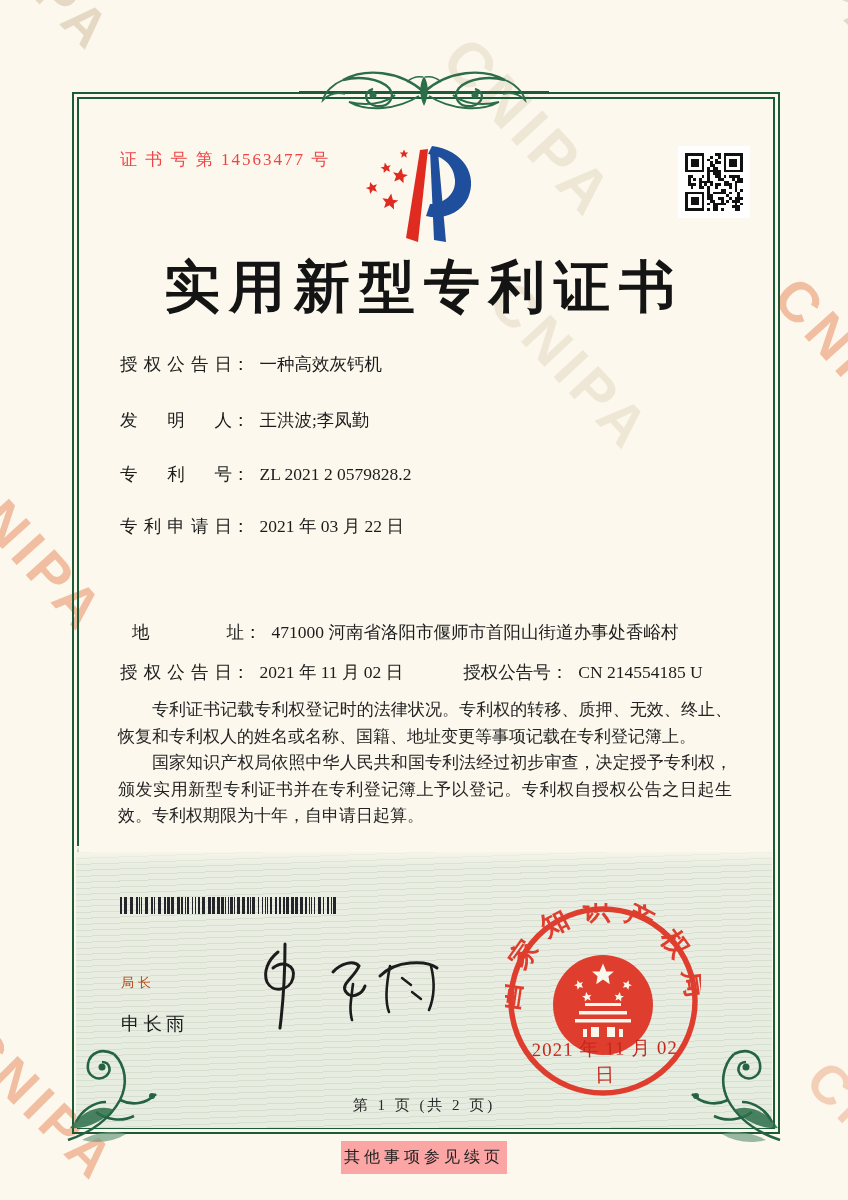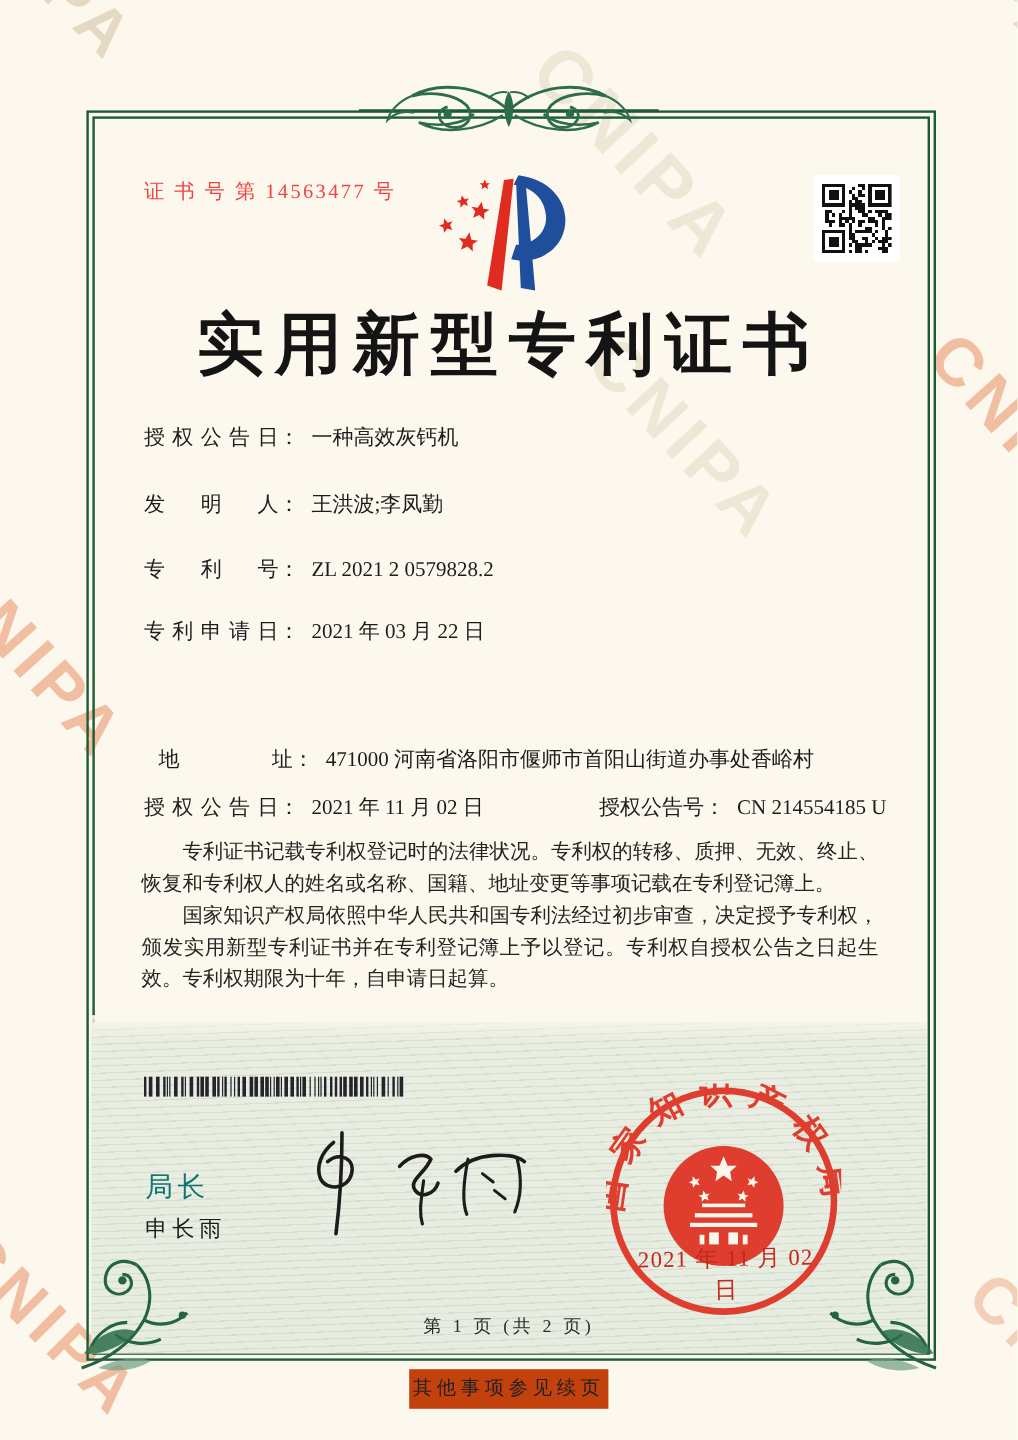--- a/index.html
+++ b/index.html
@@ -30,40 +30,40 @@
   .cert-no{position:absolute;left:120px;top:148px;font-size:17px;letter-spacing:2px;color:#ef4444;}
   .logo{position:absolute;left:352px;top:140px;}
   .qr-box{position:absolute;left:678px;top:146px;width:72px;height:72px;background:#fff;
           display:flex;align-items:center;justify-content:center;}
   .title{position:absolute;left:0;top:250px;width:100%;text-align:center;
          font-size:56px;font-weight:bold;letter-spacing:9px;color:#141414;}
   
   .frow{position:absolute;left:120px;font-size:17.5px;color:#1c1c1c;white-space:nowrap;}
   .f-label{display:inline-block;width:112px;text-align:justify;text-align-last:justify;vertical-align:top;}
   .f-colon{margin-right:10px;}
-  .f-pair2{margin-left:96px;}
+  .f-pair2{margin-left:60px;}
   
   .paras{position:absolute;left:118px;top:697px;width:614px;font-size:17px;
          line-height:26.5px;color:#242424;text-align:justify;}
   .paras p{margin:0;text-indent:2em;}
   
   .barcode{position:absolute;left:120px;top:897px;}
   
-  .signer-title{position:absolute;left:121px;top:974px;font-size:23px;letter-spacing:4px;color:#0f766e;}
+  .signer-title{position:absolute;left:121px;top:974px;font-size:13px;letter-spacing:4px;color:#c2410c;}
   .signer-name{position:absolute;left:121px;top:1011px;font-size:18.5px;letter-spacing:4px;color:#1b1b1b;}
   .signature{position:absolute;left:238px;top:938px;}
   
   .seal{position:absolute;left:505px;top:903px;}
   .seal-date{position:absolute;left:520px;top:1036px;width:170px;text-align:center;
              font-size:19px;color:#c6271c;letter-spacing:1px;transform:rotate(-1deg);}
   
   .page-num{position:absolute;left:0;top:1096px;width:100%;text-align:center;
             font-size:15px;letter-spacing:3px;color:#2a2a2a;}
   .cont-box{position:absolute;left:50%;top:1141px;transform:translateX(-50%);
-            background:#c2410c;padding:6px 3px;font-size:16px;letter-spacing:4px;color:#222;}
+            background:#fca5a5;padding:6px 3px;font-size:16px;letter-spacing:4px;color:#222;}
   .ornament{position:absolute;pointer-events:none;}
 </style>
 </head>
 <body>
 
 <div class="page">
 
   <div class="wm wm-tan" style="left:-62px;top:-58px;font-size:54px;transform:rotate(45deg);">CNIPA</div>
   <div class="wm wm-tan" style="left:722px;top:-62px;font-size:54px;transform:rotate(45deg);">CNIPA</div>
   <div class="wm wm-faint" style="left:420px;top:92px;font-size:62px;transform:rotate(47deg);">CNIPA</div>

